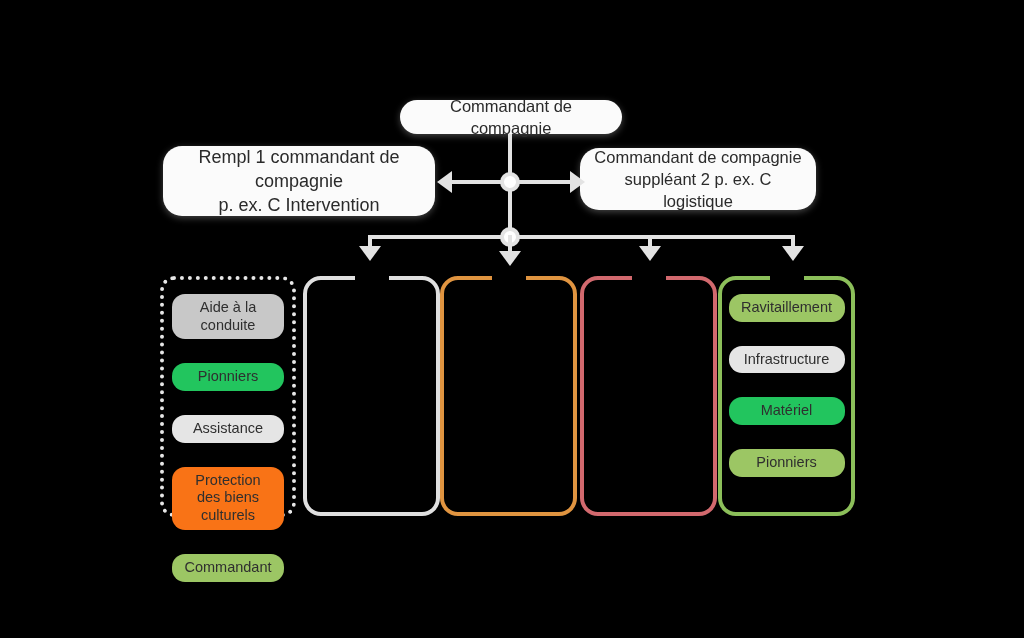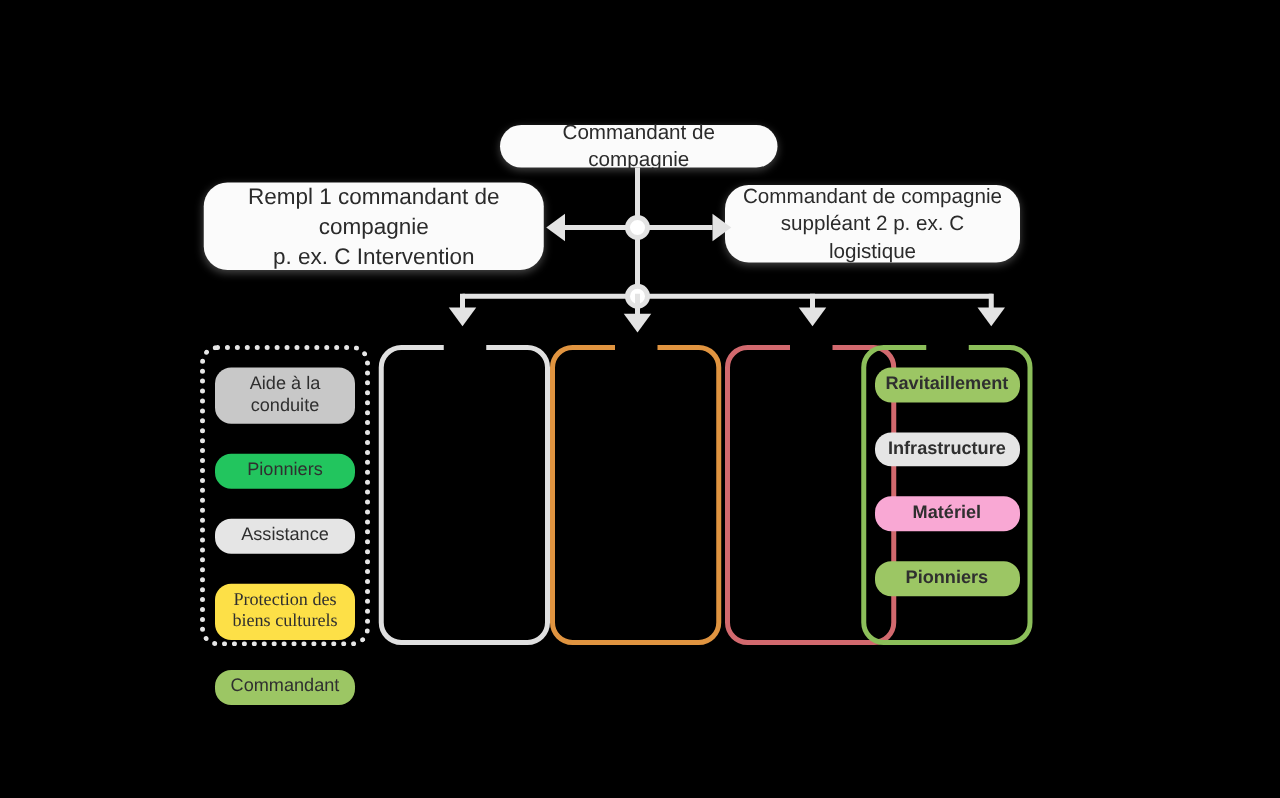--- a/index.html
+++ b/index.html
@@ -209,21 +209,21 @@
       </div>
 
       <div class="pill legend-pill" style="background:#22c55e;">
         <span>Pionniers</span>
       </div>
 
       <div class="pill legend-pill" style="background:#e5e5e5;">
         <span>Assistance</span>
       </div>
 
-      <div class="pill legend-pill" style="background:#fde047;font-family:Liberation Serif, serif;">
+      <div class="pill legend-pill" style="background:#f97316;">
         <span>Protection des biens culturels</span>
       </div>
 
       <div class="pill legend-pill" style="background:#9cc664;">
         <span>Commandant</span>
       </div>
 
     </div>
   </div>
 
@@ -232,32 +232,32 @@
   </div>
 
   <div class="column solid" style="left:440px; width:137px; border-color:#e09440;">
     <div class="col-inner"></div>
   </div>
 
   <div class="column solid" style="left:580px; width:137px; border-color:#d2696e;">
     <div class="col-inner"></div>
   </div>
 
-  <div class="column solid" style="left:689px; width:137px; border-color:#8cbf5a;font-weight:bold;">
+  <div class="column solid" style="left:718px; width:137px; border-color:#8cbf5a;">
     <div class="col-inner">
 
       <div class="pill col-pill" style="background:#9cc664;">
         <span>Ravitaillement</span>
       </div>
 
       <div class="pill col-pill" style="background:#e5e5e5;">
         <span>Infrastructure</span>
       </div>
 
-      <div class="pill col-pill" style="background:#f9a8d4;">
+      <div class="pill col-pill" style="background:#22c55e;">
         <span>Matériel</span>
       </div>
 
       <div class="pill col-pill" style="background:#9cc664;">
         <span>Pionniers</span>
       </div>
 
     </div>
   </div>
 

